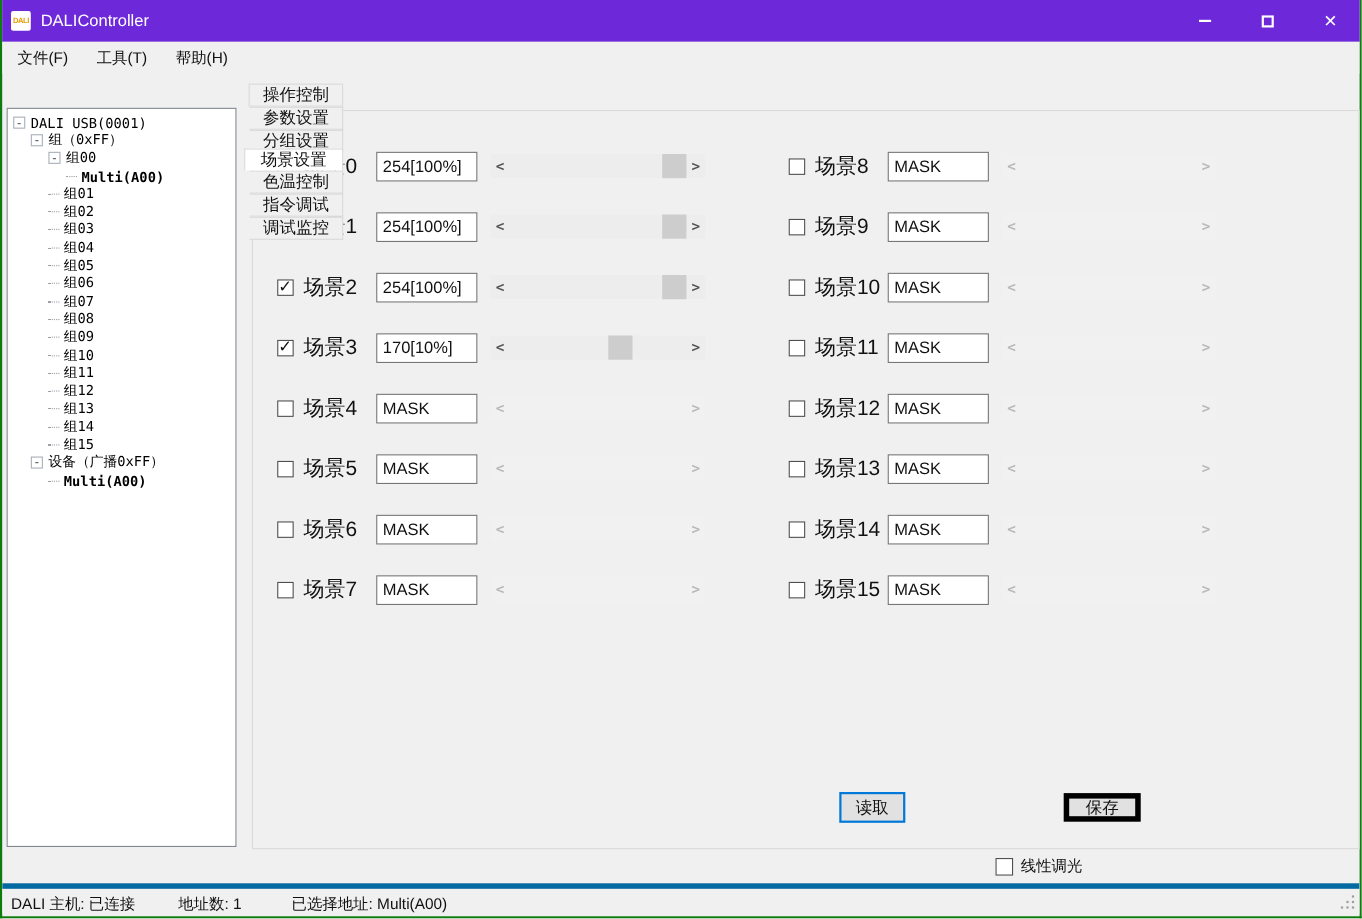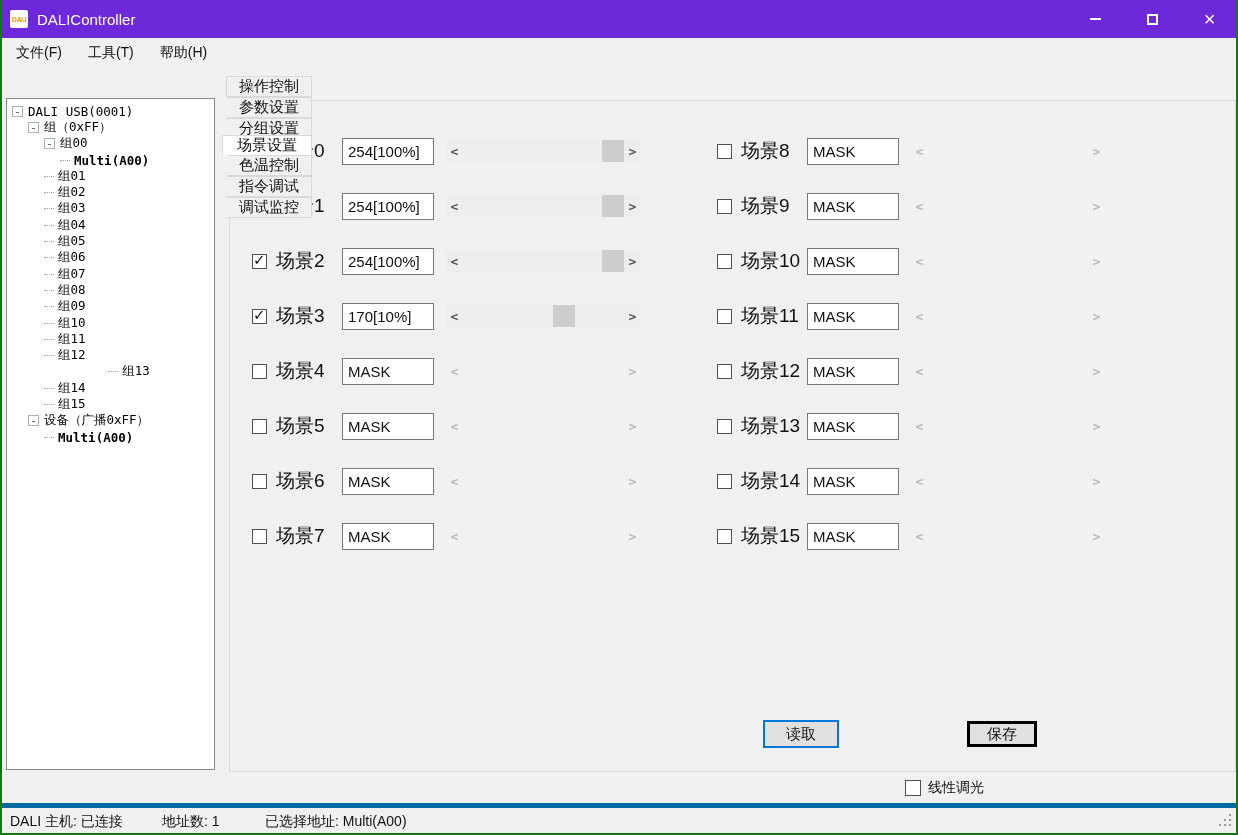--- a/index.html
+++ b/index.html
@@ -64,22 +64,22 @@
                   justify-content:center; font-size:13px; font-weight:bold; color:#545454;
                   font-family:"DejaVu Sans Mono","Liberation Mono",monospace; }
   .hscroll .arr.left { left:0; } .hscroll .arr.right { right:0; }
   .hscroll .thumb { position:absolute; top:0; bottom:0; width:22px; background:#cdcdcd; }
   .scene-row.disabled .hscroll { background:#f1f1f1; }
   .scene-row.disabled .arr { color:#b8b8b8; }
 
   
   .push-btn { position:absolute; display:flex; align-items:center; justify-content:center;
               background:#e1e1e1; font-size:15px; color:#111; }
-  .btn-read { left:533px; top:619px; width:76px; height:28px; border:2px solid #0078d7; }
-  .btn-save { left:737px; top:620px; width:70px; height:26px; border:3px solid #000000; }
+  .btn-read { left:533px; top:619px; width:60px; height:28px; border:2px solid #0078d7; }
+  .btn-save { left:737px; top:620px; width:70px; height:26px; border:5px solid #000000; }
 
   
   .footer-check { position:absolute; left:903px; top:779px; display:flex; align-items:center; }
   .footer-check .cb { width:16px; height:16px; margin-right:7px; }
   .footer-label { font-size:14px; }
 
   
   .statusbar { position:absolute; left:0; top:803px; width:1234px; height:28px; background:#f0f0f0;
                border-top:5px solid #0369a1; font-size:14px; }
   .status-item { position:absolute; top:5px; white-space:nowrap; }
@@ -174,21 +174,21 @@
         <span class="tree-label">组10</span>
       </div>
       <div class="tree-row" style="padding-left: 37px;">
         <span class="tree-stub"></span>
         <span class="tree-label">组11</span>
       </div>
       <div class="tree-row" style="padding-left: 37px;">
         <span class="tree-stub"></span>
         <span class="tree-label">组12</span>
       </div>
-      <div class="tree-row" style="padding-left: 37px; justify-content: center;">
+      <div class="tree-row" style="padding-left: 37px;">
         <span class="tree-stub"></span>
         <span class="tree-label">组13</span>
       </div>
       <div class="tree-row" style="padding-left: 37px;">
         <span class="tree-stub"></span>
         <span class="tree-label">组14</span>
       </div>
       <div class="tree-row" style="padding-left: 37px;">
         <span class="tree-stub"></span>
         <span class="tree-label">组15</span>

